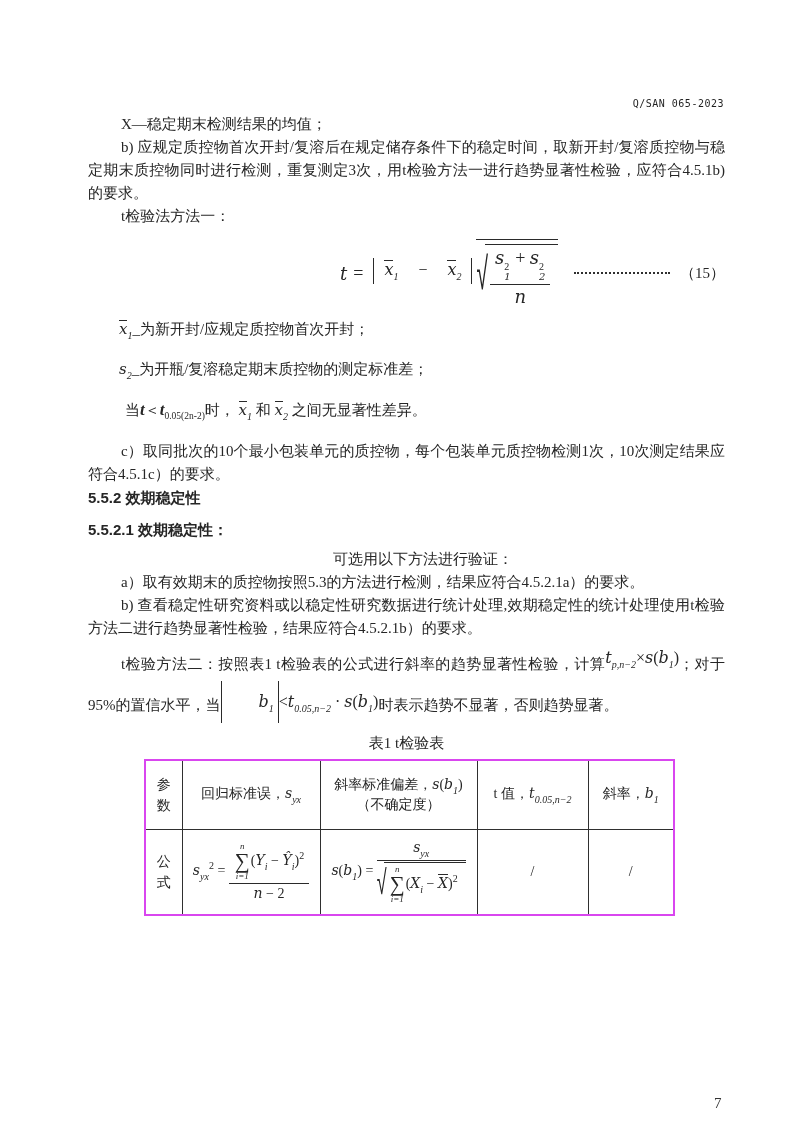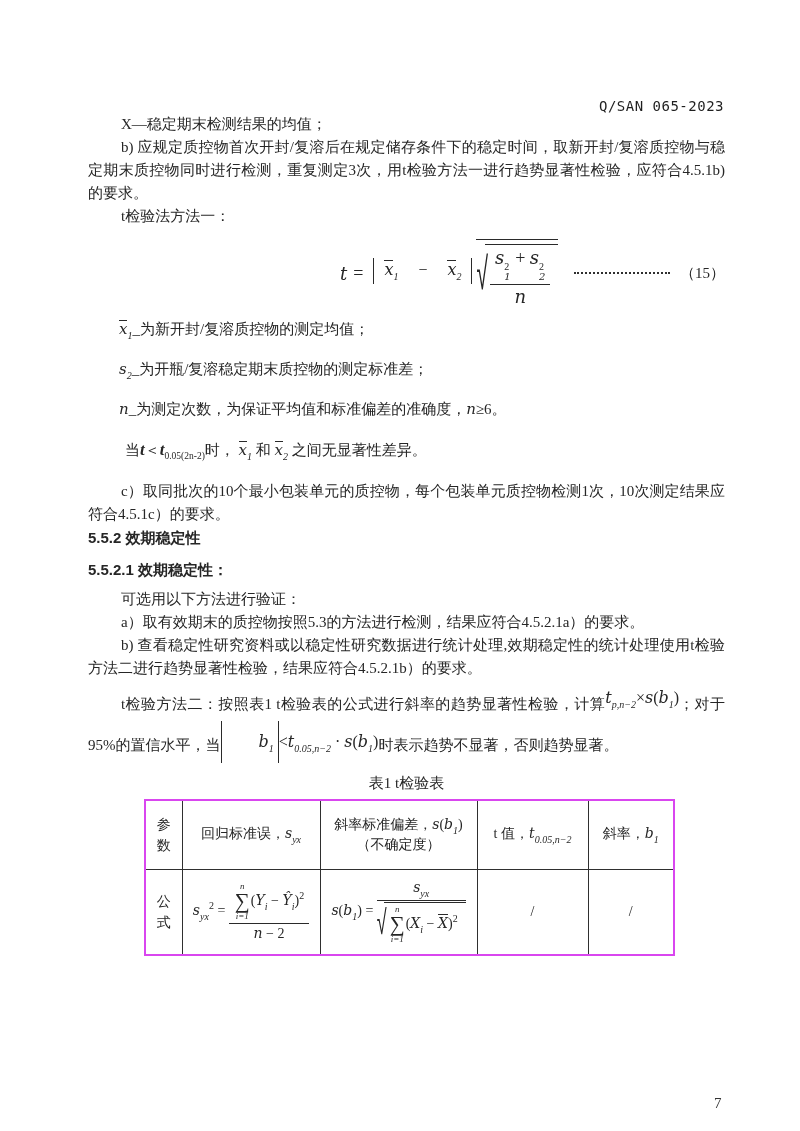--- a/index.html
+++ b/index.html
@@ -1,19 +1,19 @@
 <!DOCTYPE html>
 <html><head>
 <meta charset="utf-8">
 <style>
   html,body{margin:0;padding:0;background:#fff;}
   .page{position:relative;width:800px;height:1131px;background:#ffffff;overflow:hidden;
         font-family:"Liberation Serif","DejaVu Serif",serif;color:#262626;}
   .doc-header{position:absolute;top:98px;right:76px;font-family:"DejaVu Sans Mono","Liberation Mono",monospace;
-        font-size:14px;letter-spacing:.5px;color:#1f1f1f;padding-left:28px;}
+        font-size:10px;letter-spacing:.5px;color:#1f1f1f;padding-left:28px;}
   .content{position:absolute;left:88px;top:113px;width:637px;}
   .content p{margin:0;font-size:15px;line-height:23px;}
   .indent{text-indent:33px;}
   .justify{text-align:justify;text-justify:inter-ideograph;}
   .heading{font-family:"Liberation Sans","DejaVu Sans",sans-serif;font-weight:bold;font-size:15px;}
   .mi{font-style:italic;font-family:"DejaVu Serif",serif;}
   .msub{font-size:10px;font-style:italic;vertical-align:-5px;line-height:1;}
   .msup{font-size:10px;vertical-align:6px;line-height:1;}
   .ov{display:inline-block;border-top:1.3px solid #2a2a2a;padding-top:1px;line-height:1.05;}
   
@@ -108,37 +108,36 @@
                 </span>
               </span>
             </span>
           </span>
         </span>
       </span>
       <span class="leader"></span>
       <span class="eqtag">（15）</span>
     </div>
 
-    <p class="defline"><span class="ov"><i class="mi">x</i></span><sub class="msub">1</sub><span>_为新开封/复溶质控物的测定均值；</span></p>
+    <p class="defline"><span class="ov"><i class="mi">x</i></span><sub class="msub">1</sub><span>_为新开封/应规定质控物首次开封；</span></p>
 
 
 
     <p class="defline"><i class="mi">s</i><sub class="msub">2</sub><span>_为开瓶/复溶稳定期末质控物的测定标准差；</span></p>
 
-    <p class="defline"><i class="mi">n</i><span>_为测定次数，为保证平均值和标准偏差的准确度，</span><i class="mi">n</i><span>≥6。</span></p>
 
     <p class="sigline"><span>当</span><i class="bt">t</i><span>＜</span><i class="bt">t</i><sub class="subsmall">0.05(2n-2)</sub><span>时，</span> <span class="ov"><i class="mi">x</i></span><sub class="msub">1</sub> <span>和</span> <span class="ov"><i class="mi">x</i></span><sub class="msub">2</sub> <span>之间无显著性差异。</span></p>
 
     <p class="indent justify" style="margin-top:12px;">c）取同批次的10个最小包装单元的质控物，每个包装单元质控物检测1次，10次测定结果应符合4.5.1c）的要求。</p>
 
     <p class="heading" style="">5.5.2 效期稳定性</p>
 
     <p class="heading" style="margin-top:9px;">5.5.2.1 效期稳定性：</p>
 
-    <p class="indent" style="margin-top:7px;">可选用以下方法进行验证：</p>
+    <p class="indent" style="margin-top:7px;text-align:center;">可选用以下方法进行验证：</p>
 
     <p class="indent">a）取有效期末的质控物按照5.3的方法进行检测，结果应符合4.5.2.1a）的要求。</p>
 
     <p class="indent justify">b) 查看稳定性研究资料或以稳定性研究数据进行统计处理,效期稳定性的统计处理使用t检验方法二进行趋势显著性检验，结果应符合4.5.2.1b）的要求。</p>
 
     <p class="indent justify pt2"><span>t检验方法二：按照表1 t检验表的公式进行斜率的趋势显著性检验，计算</span><span class="imath raised"><i class="mi">t</i><sub class="msub">p,n−2</sub><span>×</span><i class="mi">s</i><span>(</span><i class="mi">b</i><sub class="msub">1</sub><span>)</span></span><span>；对于95%</span><span>的置信水平，当</span><span class="imath raised2"><span class="absb"><i class="mi">b</i><sub class="msub">1</sub></span><span>&lt;</span><i class="mi">t</i><sub class="msub">0.05,n−2</sub> <span>·</span> <i class="mi">s</i><span>(</span><i class="mi">b</i><sub class="msub">1</sub><span>)</span></span><span>时表示趋势不显著，否则趋势显著。</span></p>
 
     <p class="caption">表1 t检验表</p>
 
     <table class="ttable">

